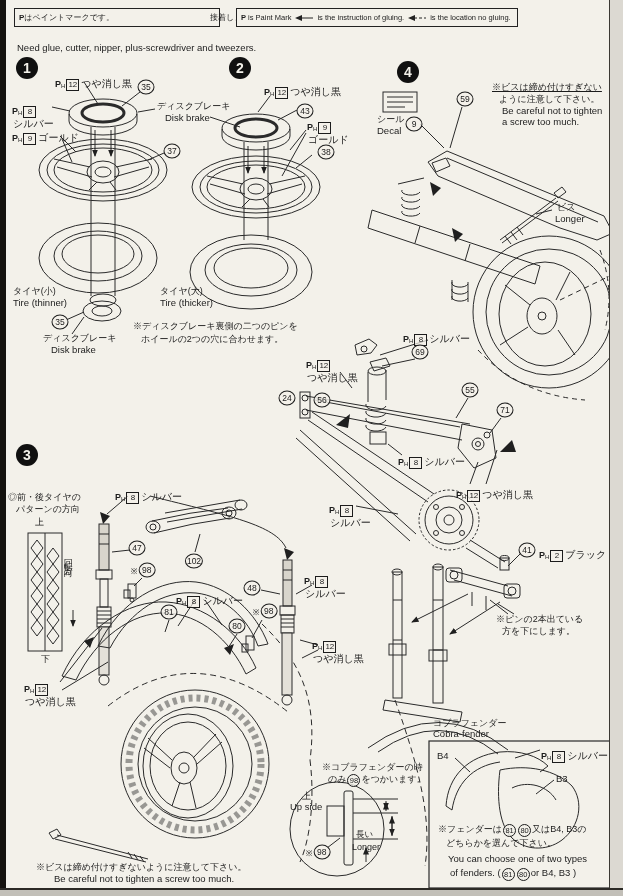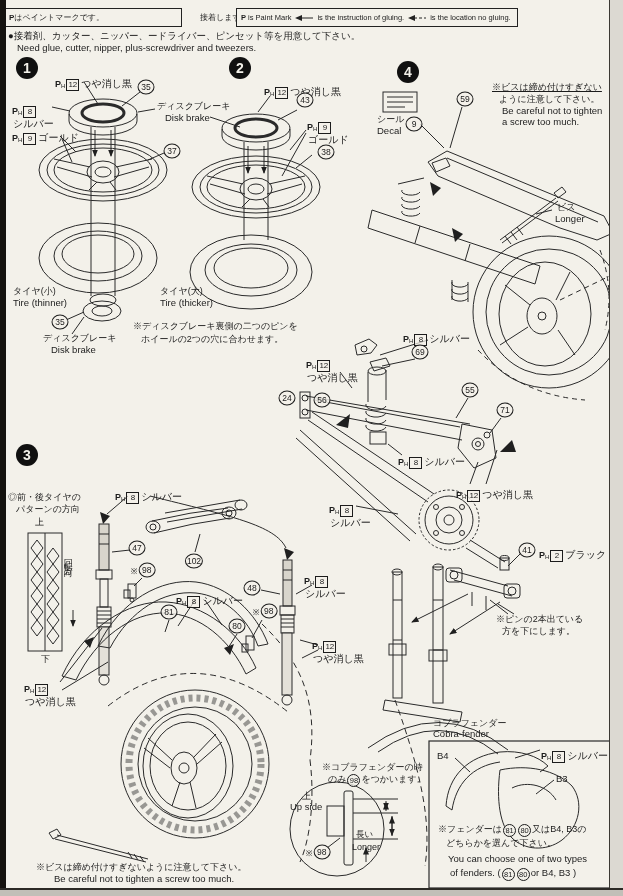--- a/index.html
+++ b/index.html
@@ -243,21 +243,21 @@
       <line x1="386" y1="811" x2="386" y2="803" marker-end="url(#ah)"></line>
       <line x1="392" y1="816" x2="392" y2="835" marker-end="url(#ah)"></line>
       <line x1="392" y1="836" x2="392" y2="817" marker-end="url(#ah)"></line>
       <line x1="366" y1="862" x2="366" y2="848" marker-end="url(#ah)"></line>
       <path d="M327,848 L340,838"></path>
     </g>
   </svg>
 
   <div class="layer">
 
-    <div class="legend" style="left:4px;width:178px;gap:48px;">
+    <div class="legend" style="left:14px;width:206px;gap:48px;">
       <span><b>P</b><span>はペイントマークです。</span></span>
       <svg width="22" height="8">
           <path d="M1,4 L8,1 L8,7 z" fill="#222"></path>
           <line x1="7" y1="4" x2="21" y2="4" stroke="#222"></line>
         </svg>
       <span>接着します</span>
       <svg width="22" height="8">
           <path d="M1,4 L8,1 L8,7 z" fill="#222"></path>
           <line x1="7" y1="4" x2="21" y2="4" stroke="#222" stroke-dasharray="3,2"></line>
         </svg>
@@ -269,21 +269,20 @@
           <path d="M1,4 L8,1 L8,7 z" fill="#222"></path>
           <line x1="7" y1="4" x2="19" y2="4" stroke="#222"></line>
         </svg>
       <span>is the instruction of gluing.</span>
       <svg width="20" height="8">
           <path d="M1,4 L8,1 L8,7 z" fill="#222"></path>
           <line x1="7" y1="4" x2="19" y2="4" stroke="#222" stroke-dasharray="3,2"></line>
         </svg>
       <span>is the location no gluing.</span>
     </div>
-    <div class="lb" style="left:8px;top:31px;font-size:9.5px;">●接着剤、カッター、ニッパー、ードライバー、ピンセット等を用意して下さい。</div>
     <div class="lbe" style="left:17px;top:43px;">Need glue, cutter, nipper, plus-screwdriver and tweezers.</div>
 
     <div class="step" style="left:27px;top:68px;">1</div>
     <div class="step" style="left:240px;top:68px;">2</div>
     <div class="step" style="left:408px;top:72px;">4</div>
     <div class="step" style="left:27px;top:455px;">3</div>
 
     <div class="lb" style="left:157px;top:101px;">ディスクブレーキ</div>
     <div class="lbe" style="left:165px;top:113px;">Disk brake</div>
     <div class="lb" style="left:13px;top:286px;">タイヤ(小)</div>
@@ -361,21 +360,21 @@
     <div>
         <div class="pt" style="left: 146px; top: 87px;">
           <span class="circ">35</span>
         </div>
         <div class="pt" style="left: 172px; top: 151px;">
           <span class="circ">37</span>
         </div>
         <div class="pt" style="left: 60px; top: 322px;">
           <span class="circ">35</span>
         </div>
-        <div class="pt" style="left: 305px; top: 100px;">
+        <div class="pt" style="left: 305px; top: 111px;">
           <span class="circ">43</span>
         </div>
         <div class="pt" style="left: 320px; top: 152px; padding-left: 12px;">
           <span class="circ">38</span>
         </div>
         <div class="pt" style="left: 465px; top: 99px;">
           <span class="circ">59</span>
         </div>
         <div class="pt" style="left: 414px; top: 124px;">
           <span class="circ">9</span>

